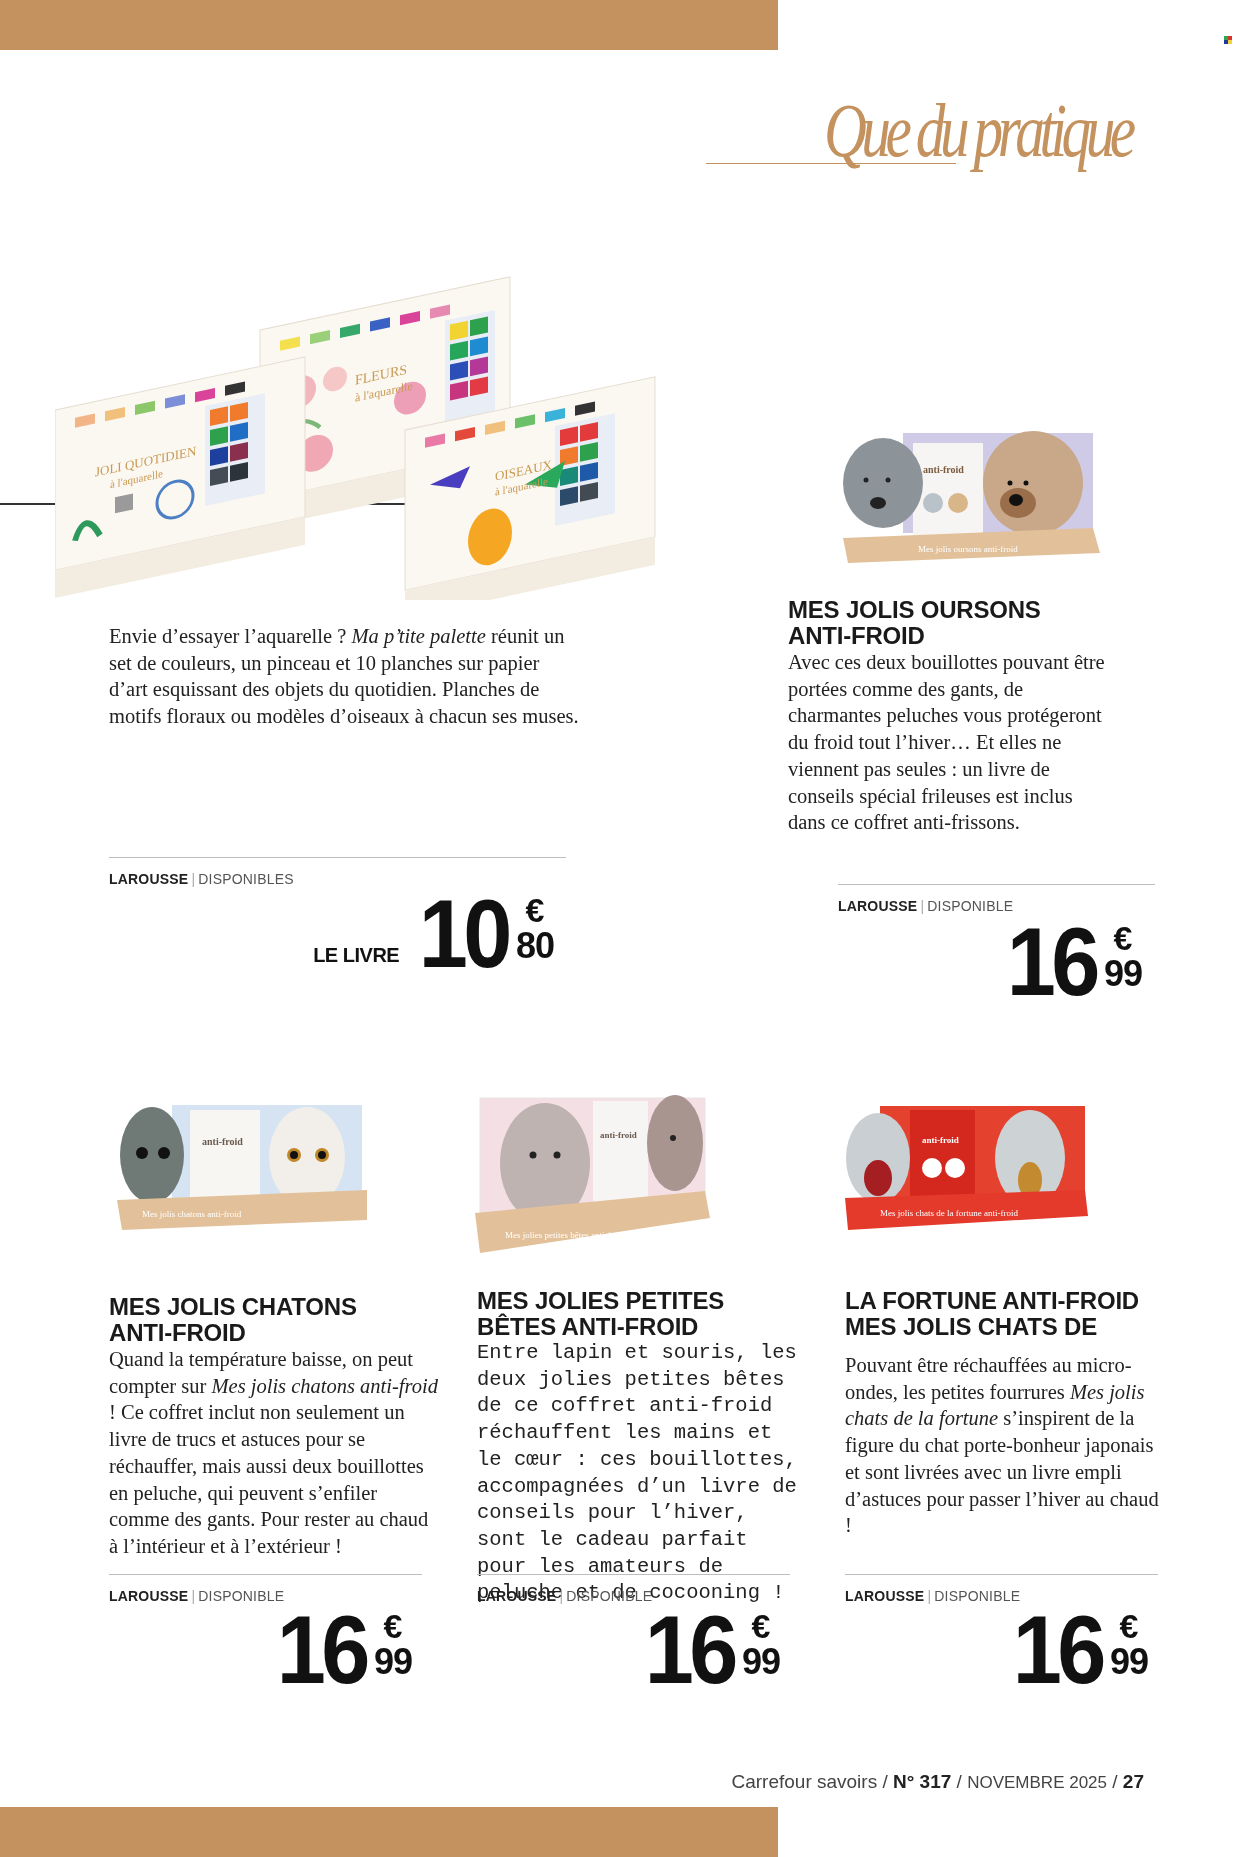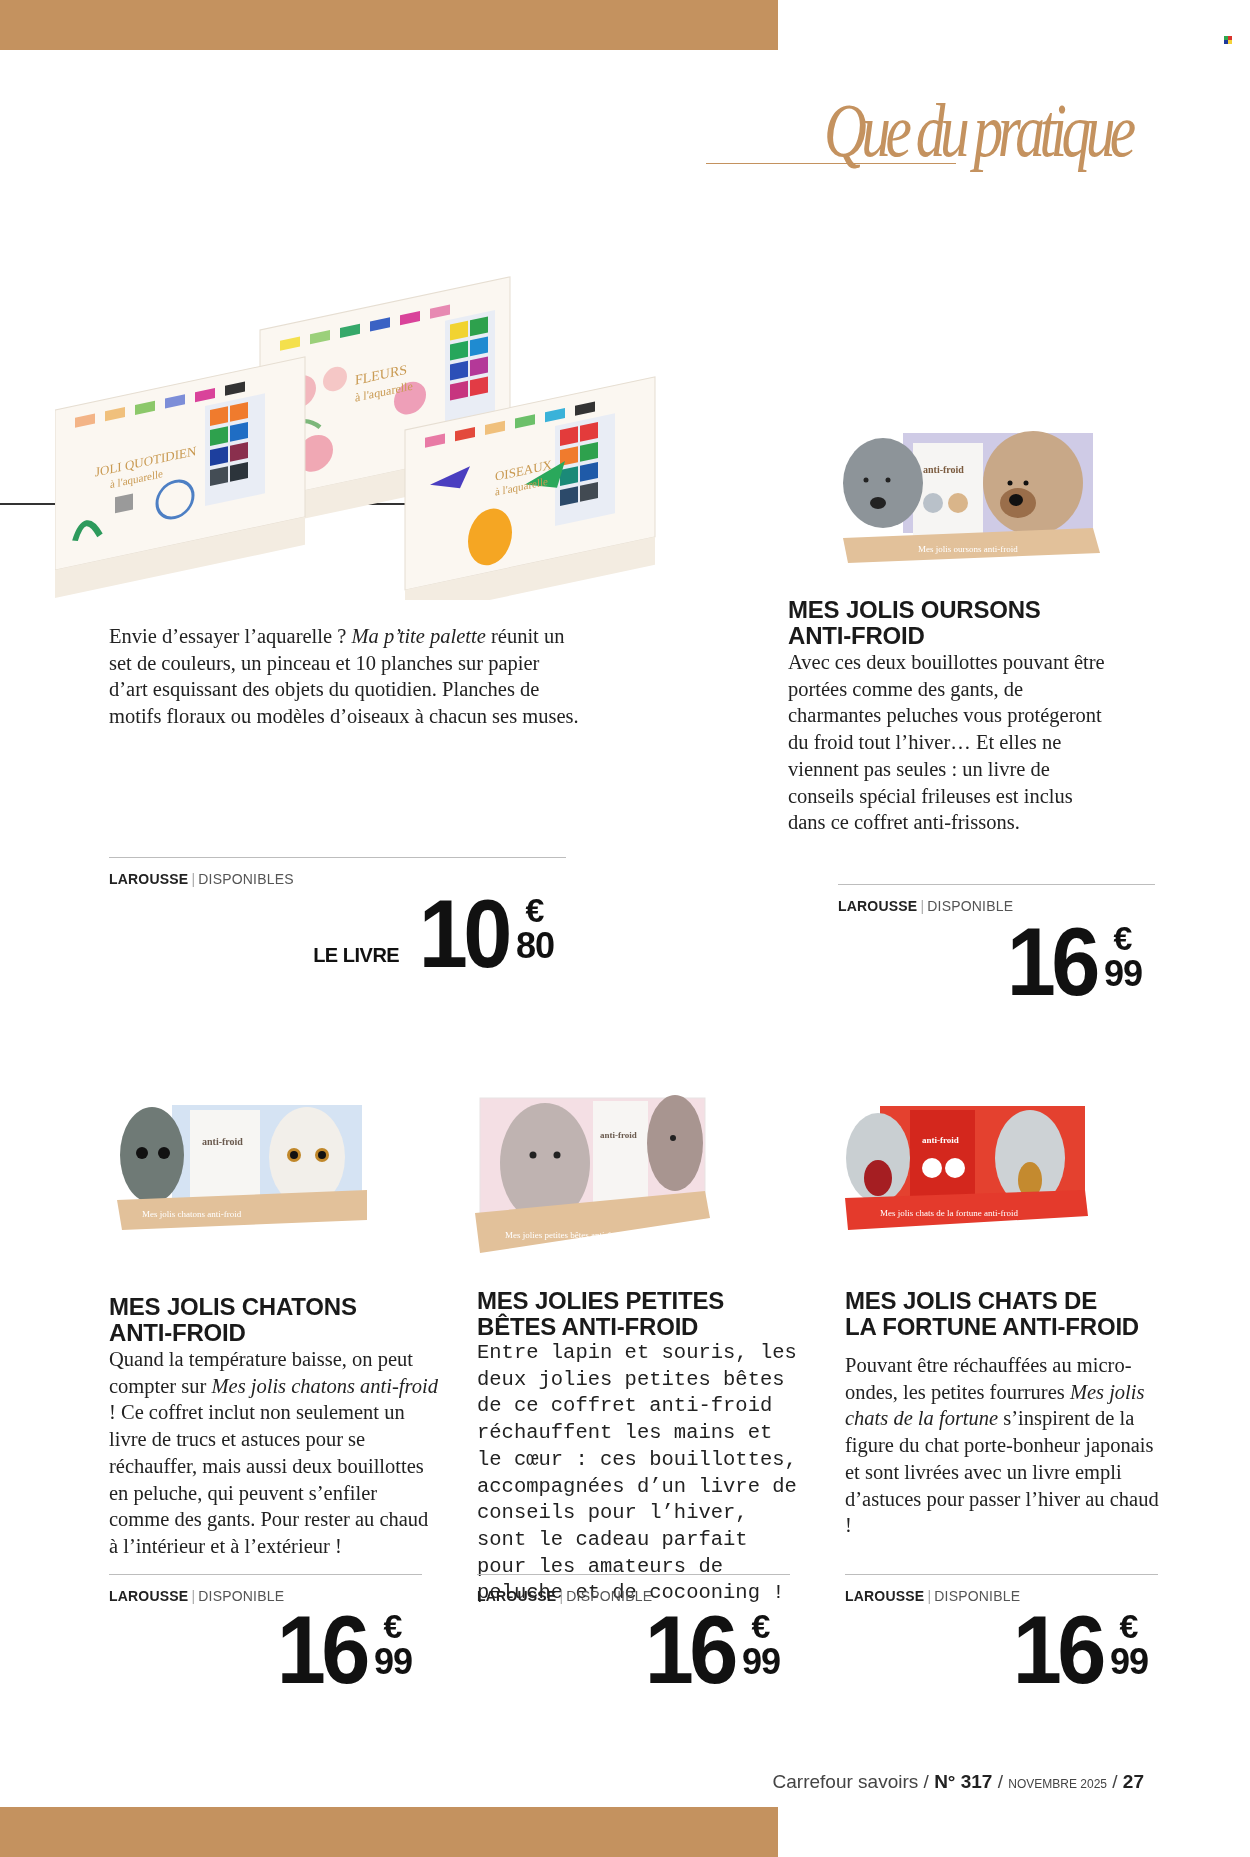--- a/index.html
+++ b/index.html
@@ -22,21 +22,21 @@
   .meta { font-size:14px; color:#555; letter-spacing:0.2px; }
   .meta b { color:#222; font-weight:bold; }
   .meta .sep { color:#aaa; margin:0 3px; }
   .price { display:flex; align-items:flex-start; color:#111; font-weight:bold; }
   .price .unit { font-size:20px; align-self:flex-end; margin-right:12px; margin-bottom:8px; letter-spacing:-0.5px; }
   .price .int { font-size:96px; line-height:82px; letter-spacing:-5px; transform:scaleX(0.92); transform-origin:right; }
   .price .frac { display:flex; flex-direction:column; align-items:center; margin-left:8px; }
   .price .eur { font-size:34px; line-height:34px; }
   .price .cents { font-size:36px; line-height:38px; letter-spacing:-1px; }
   .footer { right:106px; top:1771px; font-size:19px; color:#444; white-space:nowrap; }
-  .footer .small { font-size:12px; }
+  .footer .small { font-size:17px; }
   .footer b { color:#222; }
 </style>
 </head>
 <body>
 
 <div class="abs bar-top"></div>
 <div class="abs bar-bottom"></div>
 <div class="abs corner-logo">
     <span></span>
     <span></span>
@@ -262,22 +262,22 @@
     <ellipse cx="38" cy="80" rx="14" ry="18" fill="#a51e22"></ellipse>
     <ellipse cx="190" cy="60" rx="35" ry="48" fill="#cdd2d5"></ellipse>
     <ellipse cx="190" cy="82" rx="12" ry="18" fill="#c48a2f"></ellipse>
     <polygon points="5,100 245,92 248,118 8,132" fill="#e43a2c"></polygon>
     <text x="40" y="118" font-family="Liberation Serif, serif" font-size="9" fill="#fff">Mes jolis chats de la fortune anti-froid</text>
   </svg>
 </div>
 
 <div class="abs" style="left:845px;top:1288px;width:380px;">
   <div class="title">
+    <div>LA FORTUNE ANTI-FROID</div>
     <div>MES JOLIS CHATS DE</div>
-    <div>LA FORTUNE ANTI-FROID</div>
   </div>
   <div class="desc" style="width:325px;margin-top:12px;"><span>Pouvant être réchauffées au micro-ondes, les petites fourrures </span><em>Mes jolis chats de la fortune</em><span> s’inspirent de la figure du chat porte-bonheur japonais et sont livrées avec un livre empli d’astuces pour passer l’hiver au chaud !</span></div>
 </div>
 <div class="abs rule" style="left:845px;top:1574px;width:313px;"></div>
 <div class="abs meta" style="left:845px;top:1588px;"><b>LAROUSSE</b><span class="sep">|</span><span>DISPONIBLE</span></div>
 <div class="abs price" style="right:102px;top:1609px;">
   <span class="int">16</span>
   <span class="frac">
       <span class="eur">€</span>
       <span class="cents">99</span>

